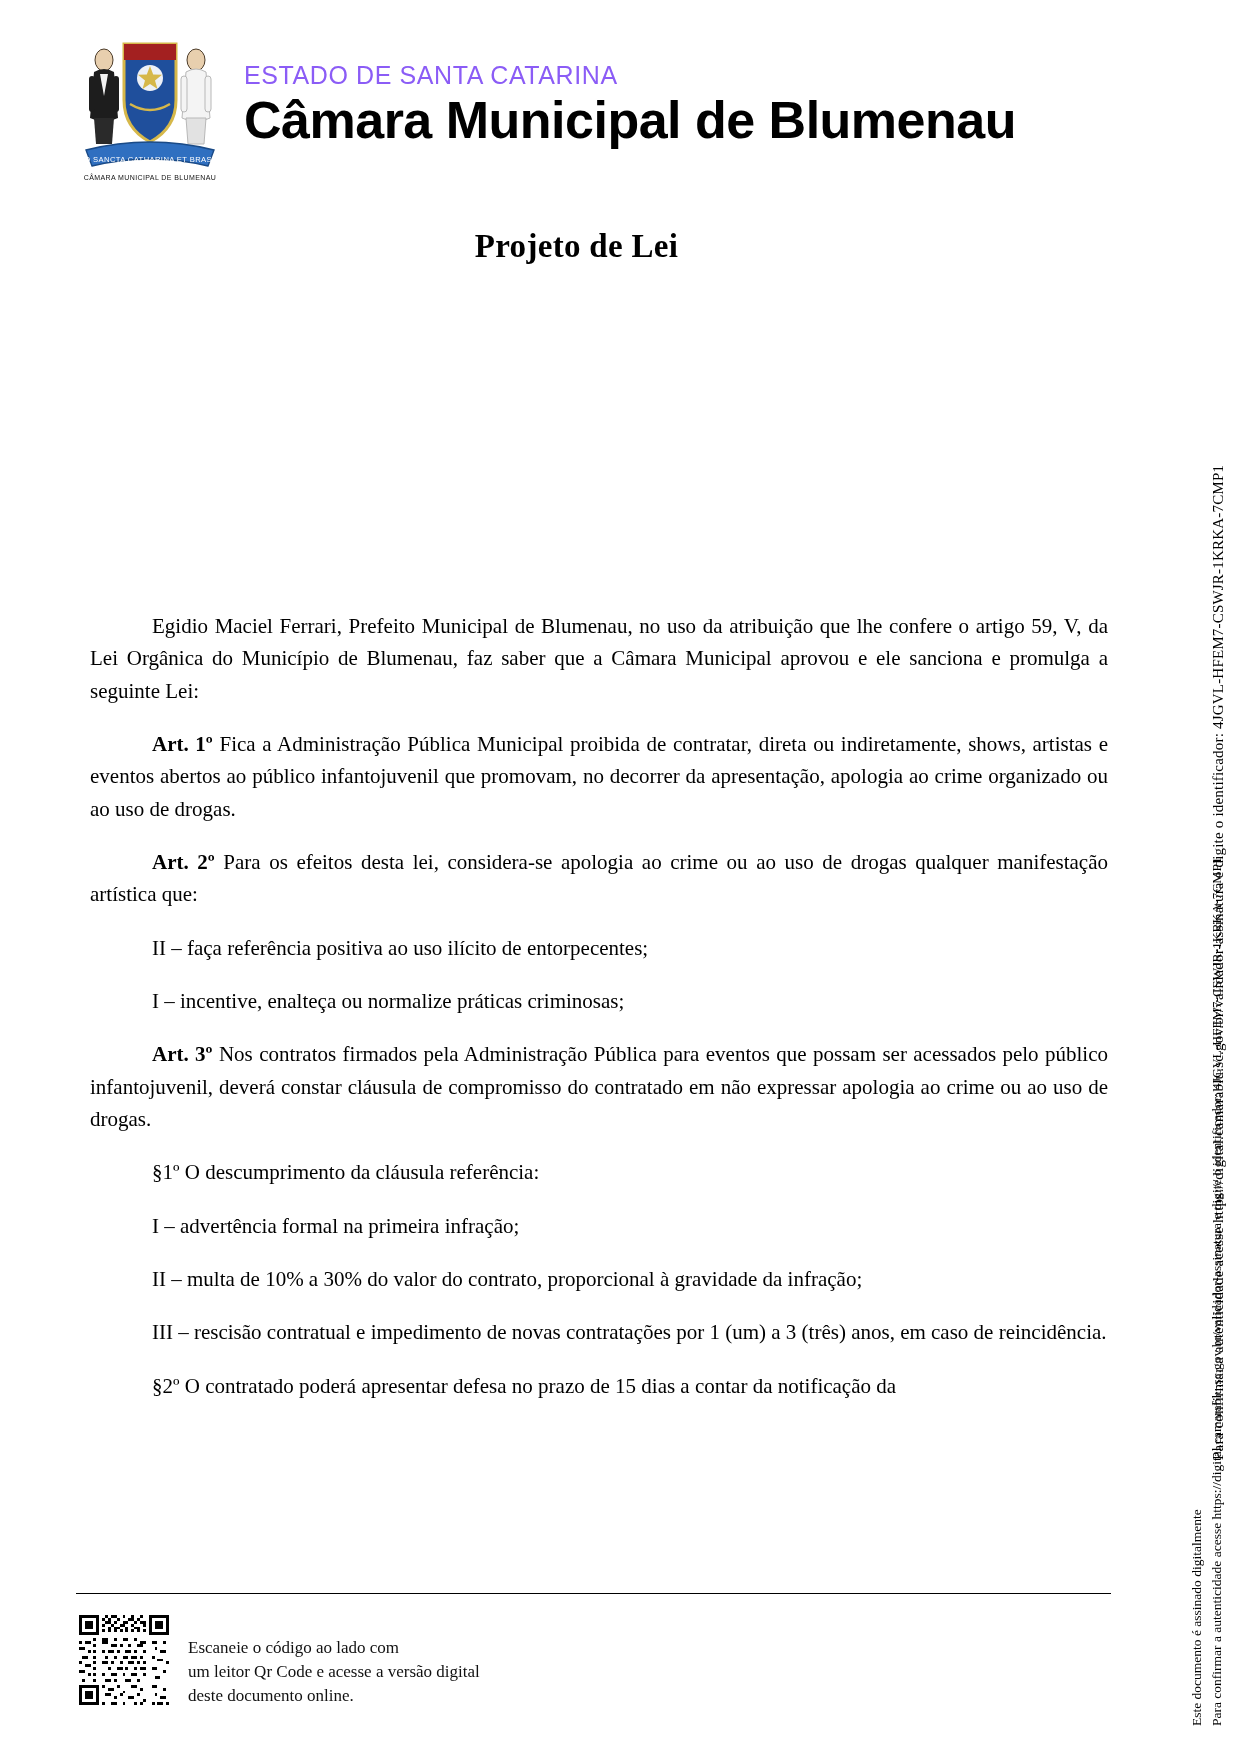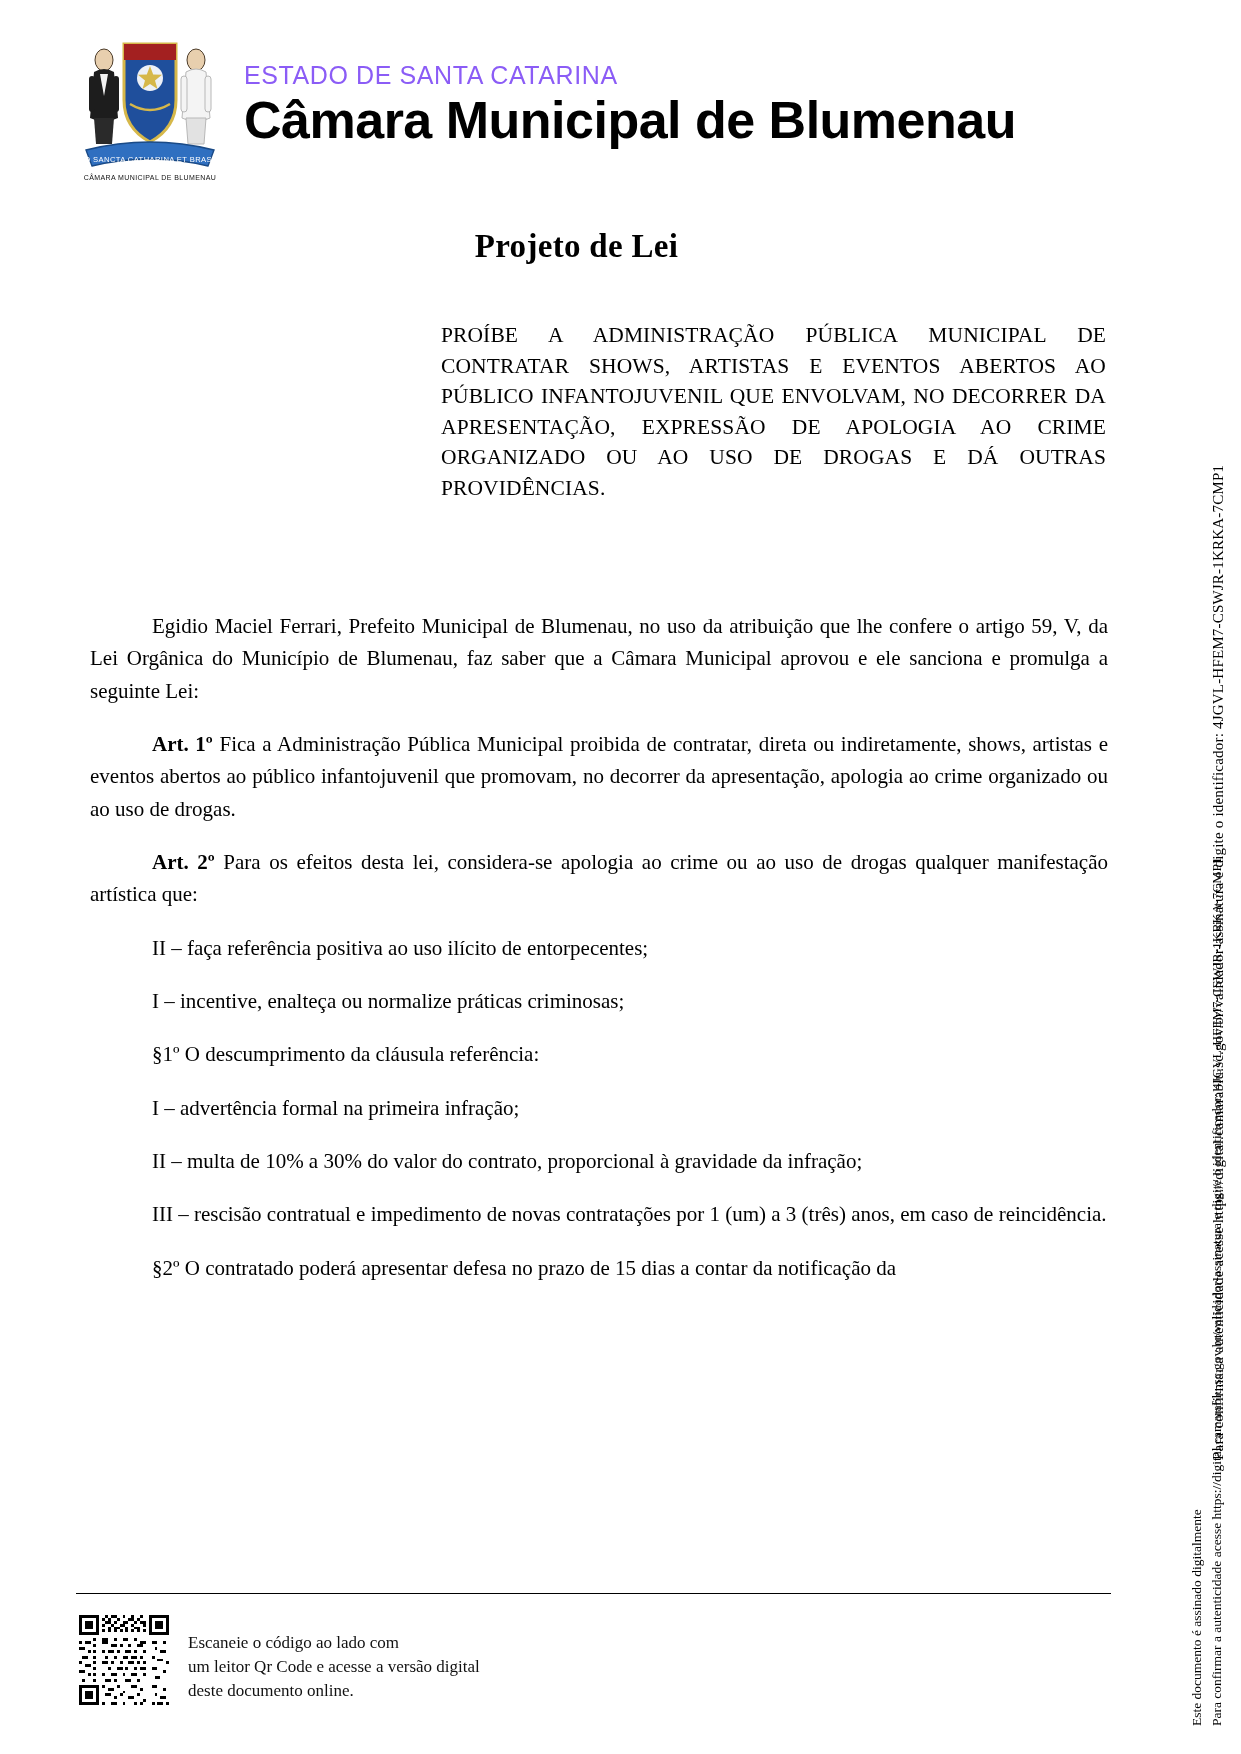--- a/index.html
+++ b/index.html
@@ -134,21 +134,21 @@
     left: 76px;
     top: 1593px;
     width: 1035px;
     border-top: 1px solid #000;
   }
   .footer {
     position: absolute;
     left: 76px;
     top: 1612px;
     display: flex;
-    align-items: center;
+    align-items: flex-end;
   }
   .qr {
     width: 96px;
     height: 96px;
     flex: 0 0 auto;
   }
   .footer-text {
     margin-left: 16px;
     padding-top: 14px;
     font-family: "Liberation Serif", serif;
@@ -197,33 +197,33 @@
     </div>
 
     <div class="header-text">
       <div class="estado">ESTADO DE SANTA CATARINA</div>
       <div class="camara">Câmara Municipal de Blumenau</div>
     </div>
   </div>
 
   <div class="doc-title">Projeto de Lei</div>
 
-  <div class="ementa">PROÍBE A ADMINISTRAÇÃO PÚBLICA MUNICIPAL DE CONTRATAR SHOWS, ARTISTAS E EVENTOS ABERTOS AO PÚBLICO INFANTOJUVENIL QUE ENVOLVAM, NO DECORRER DA APRESENTAÇÃO, EXPRESSÃO DE APOLOGIA AO CRIME ORGANIZADO OU AO USO DE DROGAS E DÁ OUTRAS PROVIDÊNCIAS.</div>
 
   <div class="body-text">
 
     <p>Egidio Maciel Ferrari, Prefeito Municipal de Blumenau, no uso da atribuição que lhe confere o artigo 59, V, da Lei Orgânica do Município de Blumenau, faz saber que a Câmara Municipal aprovou e ele sanciona e promulga a seguinte Lei:</p>
 
     <p><b>Art. 1º</b><span> Fica a Administração Pública Municipal proibida de contratar, direta ou indiretamente, shows, artistas e eventos abertos ao público infantojuvenil que promovam, no decorrer da apresentação, apologia ao crime organizado ou ao uso de drogas.</span></p>
 
     <p><b>Art. 2º</b><span> Para os efeitos desta lei, considera-se apologia ao crime ou ao uso de drogas qualquer manifestação artística que:</span></p>
 
     <p>II – faça referência positiva ao uso ilícito de entorpecentes;</p>
     <p>I – incentive, enalteça ou normalize práticas criminosas;</p>
 
+    <p><b>Art. 3º</b><span> Nos contratos firmados pela Administração Pública para eventos que possam ser acessados pelo público infantojuvenil, deverá constar cláusula de compromisso do contratado em não expressar apologia ao crime ou ao uso de drogas.</span></p>
 
     <p>§1º O descumprimento da cláusula referência:</p>
     <p>I – advertência formal na primeira infração;</p>
     <p>II – multa de 10% a 30% do valor do contrato, proporcional à gravidade da infração;</p>
     <p>III – rescisão contratual e impedimento de novas contratações por 1 (um) a 3 (três) anos, em caso de reincidência.</p>
 
     <p>§2º O contratado poderá apresentar defesa no prazo de 15 dias a contar da notificação da</p>
   </div>
 
   <div class="side-vert">Para confirmar a autenticidade acesse https://digital.camarablu.sc.gov.br/validador-assinatura e digite o identificador: 4JGVL-HFEM7-CSWJR-1KRKA-7CMP1</div>

